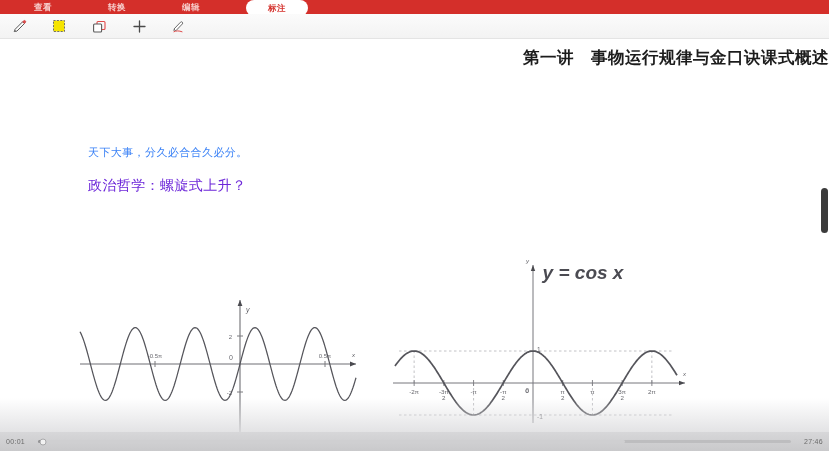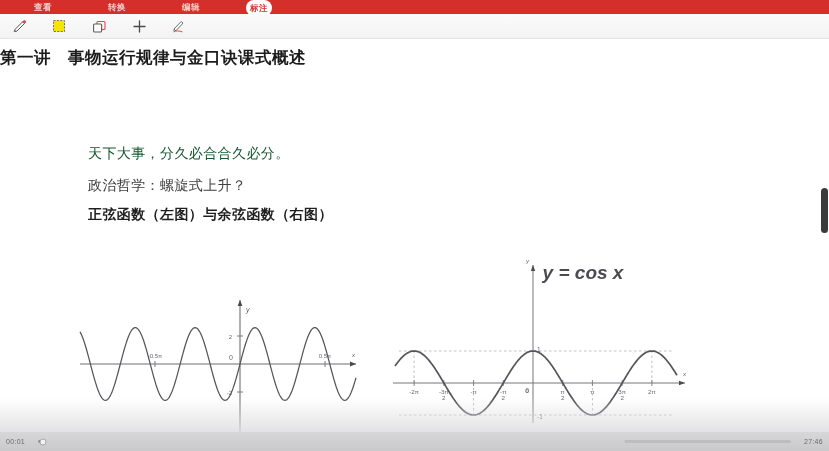--- a/index.html
+++ b/index.html
@@ -27,21 +27,21 @@
     border-radius: 9px;
     white-space: nowrap;
     letter-spacing: .5px;
     margin-right: 36px;
     line-height: 10px;
     font-weight: 700;
   }
   .tab.active {
     background: #ffffff;
     color: #d42f2a;
-    padding: 3px 4px;
+    padding: 3px 22px;
     border-radius: 10px;
     margin-top: 1px;
   }
 
   
   .toolstrip {
     position: absolute; top: 14px; left: 0;
     width: 829px; height: 25px;
     background: linear-gradient(#fbfbfb, #f3f3f3);
     border-bottom: 1px solid #e4e4e4;
@@ -65,33 +65,33 @@
   }
   .page::after{
     content:"";
     position:absolute; left:0; right:0; bottom:0; height:34px;
     background: linear-gradient(to bottom, rgba(255,255,255,0) 0%, rgba(222,222,224,.85) 100%);
     pointer-events:none;
   }
 
   .doc-title {
     position: absolute; top: 8px; left: 0; width: 829px;
-    text-align: left;
+    text-align: right;
     font-size: 16.5px; font-weight: bold;
     color: #1c1c1c;
     letter-spacing: .5px;
   }
 
   .h2 {
     position: absolute; top: 68px; left: 90px;
     font-size: 15px; font-weight: bold; color: #1f1f1f;
     letter-spacing: .6px;
   }
-  .p1 { position: absolute; top: 106px; left: 88px; font-size: 14px; color: #14532d; letter-spacing:.4px;}
-  .p2 { position: absolute; top: 138px; left: 88px; font-size: 14px; color: #404040; letter-spacing:.4px;}
+  .p1 { position: absolute; top: 106px; left: 88px; font-size: 11px; color: #3b82f6; letter-spacing:.4px;}
+  .p2 { position: absolute; top: 138px; left: 88px; font-size: 14px; color: #6d28d9; letter-spacing:.4px;}
   .p3 { position: absolute; top: 167px; left: 88px; font-size: 14px; font-weight: bold; color: #1f1f1f; letter-spacing:.4px;}
 
   
   .chart-sin { position: absolute; left: 80px; top: 255px; width: 285px; height: 140px; }
   .chart-cos { position: absolute; left: 385px; top: 192px; width: 310px; height: 195px; }
   .chart-sin svg, .chart-cos svg { display:block; width:100%; height:100%; overflow: visible;}
 
   
   .scroll-thumb {
     position: absolute; right: 1px; top: 188px;
@@ -180,21 +180,20 @@
         </svg>
       </span>
     </div>
   </div>
 
   <div class="page">
 
     <div class="doc-title">第一讲　事物运行规律与金口诀课式概述</div>
     <div class="p1">天下大事，分久必合合久必分。</div>
     <div class="p2">政治哲学：螺旋式上升？</div>
-    <div class="p3">正弦函数（左图）与余弦函数（右图）</div>
 
     <div class="chart-sin">
       <svg viewBox="0 0 285 140" preserveAspectRatio="none">
 
         <g>
           <line x1="0" y1="70" x2="276" y2="70" stroke="#6f6f74" stroke-width="1.1"></line>
           <path d="M276 70 L270 67.6 L270 72.4 Z" fill="#4a4a4f"></path>
           <line x1="160" y1="138" x2="160" y2="6" stroke="#6f6f74" stroke-width="1.1"></line>
           <path d="M160 6 L157.6 12 L162.4 12 Z" fill="#4a4a4f"></path>
         </g>

